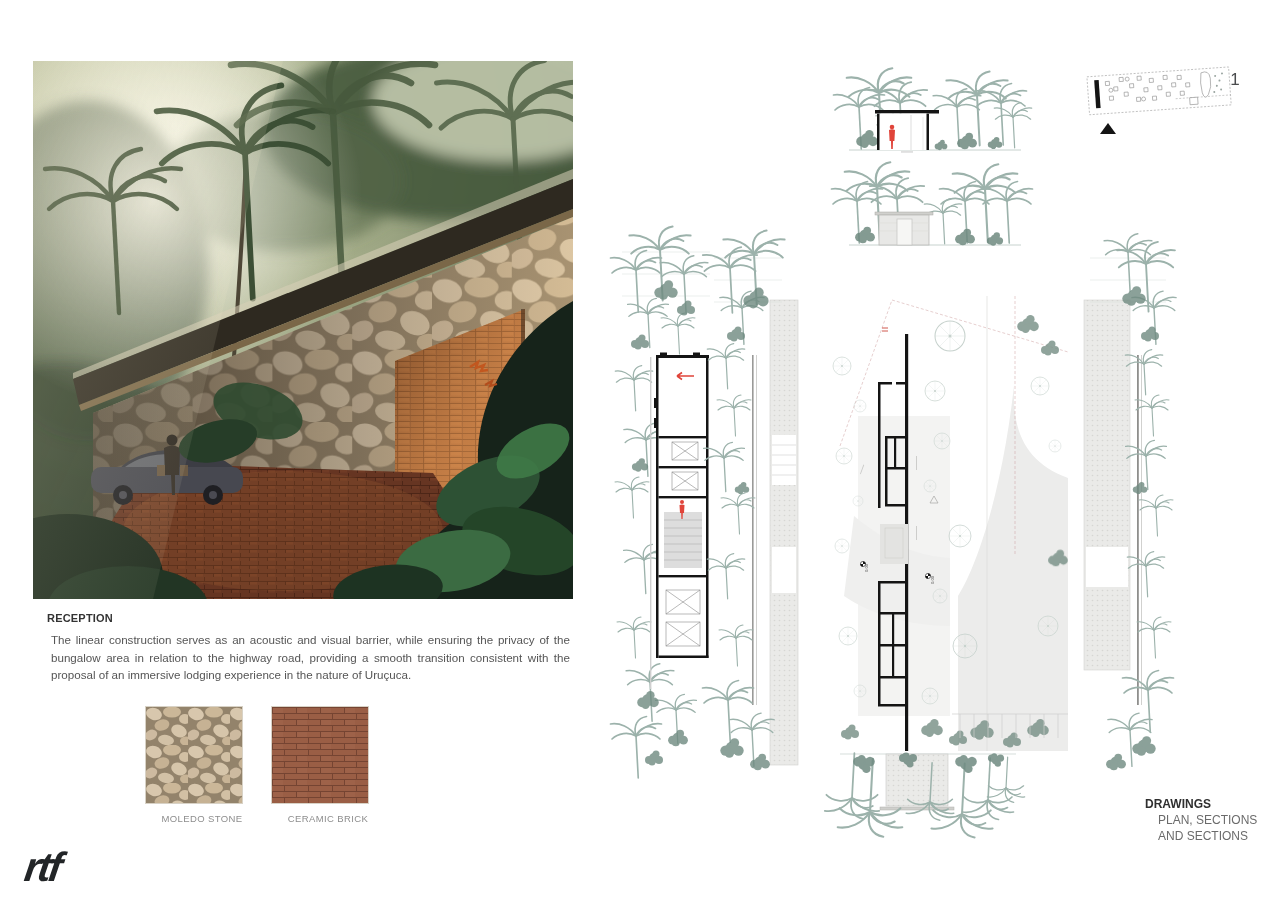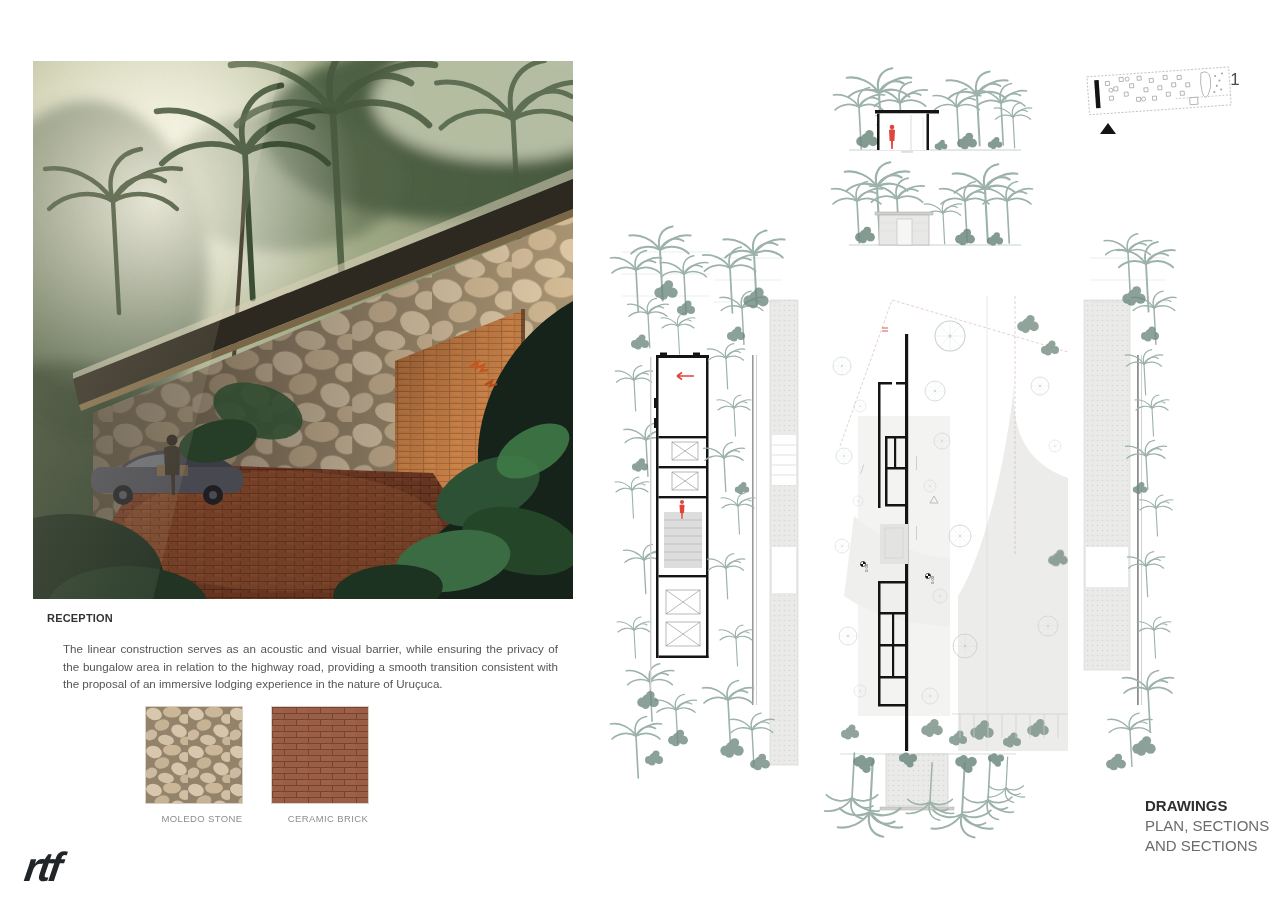--- a/index.html
+++ b/index.html
@@ -7,35 +7,35 @@
          font-family:"Liberation Sans",sans-serif;}
   .abs{position:absolute;}
   
   .code{right:33px;top:26px;font-size:17px;color:#4a4c4e;letter-spacing:.4px;margin-top:44px;}
   
   .hero{left:33px;top:61px;width:540px;height:538px;overflow:hidden;background:#6d7d5d;}
   .hero svg{display:block;}
   
   .reception{left:47px;top:612px;width:527px;}
   .reception h2{margin:0 0 7px 0;font-size:11px;color:#333;letter-spacing:.2px;font-weight:bold;}
-  .reception p{margin:16px;font-size:11.6px;color:#555;line-height:1.52;text-align:justify;}
+  .reception p{margin:4px;font-size:11.6px;color:#555;line-height:1.52;text-align:justify;}
   
   .materials{left:145px;top:706px;display:flex;gap:12px;}
   .materials figure{margin:0;width:114px;text-align:center;}
   .materials svg{display:block;border:1px solid #d8d2c6;box-sizing:border-box;}
   .materials figcaption{margin-top:9px;font-size:9.5px;color:#8d8d8d;letter-spacing:.4px;white-space:nowrap;}
   
   .footer-logo{left:25px;top:849px;display:flex;align-items:center;gap:9px;}
   .rtf{font-size:41px;font-weight:900;font-style:italic;letter-spacing:-3px;color:#222527;
        transform:skew(-8deg);line-height:.9;}
   .awards{font-size:27px;color:#3c3e40;letter-spacing:.5px;}
   
-  .drawings-label{left:1145px;top:797px;font-size:15px;}
+  .drawings-label{left:1145px;top:797px;font-size:12px;}
   .dl-title{font-weight:bold;color:#2f2f2f;margin-bottom:2px;}
-  .dl-sub{color:#6b6b6b;line-height:1.32;}
+  .dl-sub{color:#6b6b6b;line-height:1.32;margin-left:13px;}
   
   .dwg{position:absolute;}
   .dwg svg{display:block;overflow:visible;}
 </style>
 </head>
 <body>
 
 <svg width="0" height="0" style="position:absolute" aria-hidden="true">
 <defs>
   <g id="palm" fill="none" stroke="currentColor" stroke-width="1.1" stroke-linecap="round">

